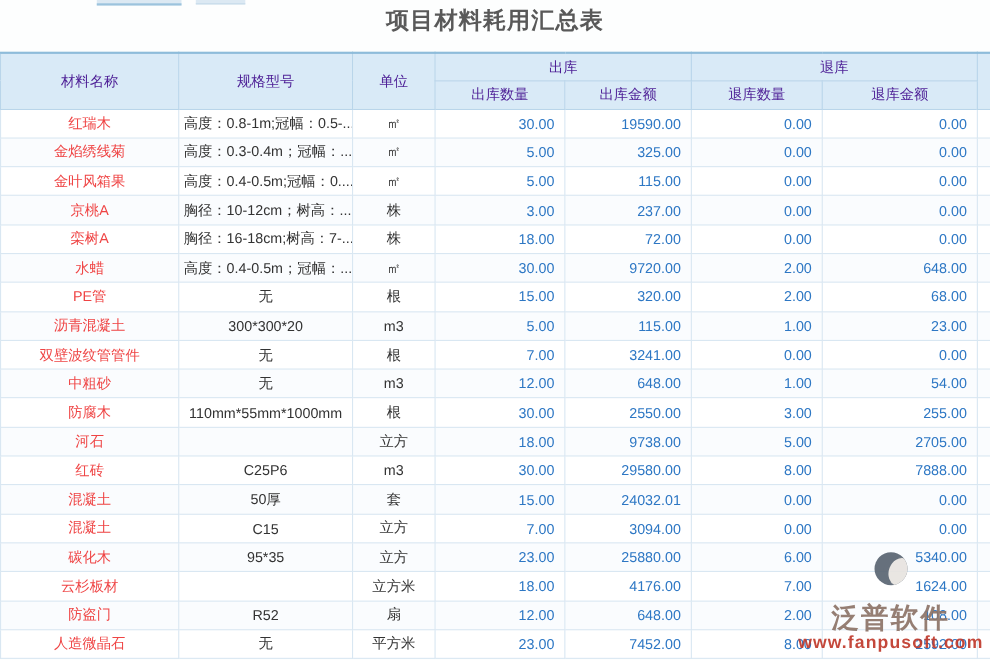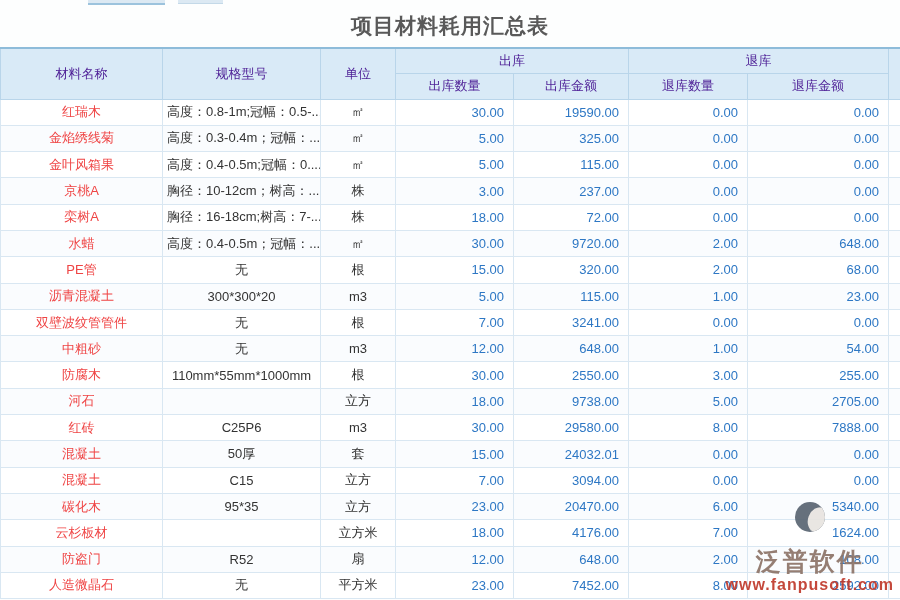--- a/index.html
+++ b/index.html
@@ -4,21 +4,21 @@
 <style>
   * { margin:0; padding:0; box-sizing:border-box; }
   html,body { width:900px; height:600px; overflow:hidden; background:#fdfefe;
     font-family:"Liberation Sans","DejaVu Sans",sans-serif; }
 
   
   .top-strip { position:absolute; top:0; border-bottom:2px solid #9cc3dd; background:#dce9f3; }
   .top-strip.a { left:88px; width:77px; height:5px; }
   .top-strip.b { left:178px; width:45px; height:4px; border-bottom:1px solid #c4d9e8; }
 
-  .page-title { position:absolute; top:12px; left:0; width:900px; text-align:center;
+  .page-title { position:absolute; top:4px; left:0; width:900px; text-align:center;
     font-size:21px; font-weight:bold; color:#595959; letter-spacing:1px; }
 
   table { position:absolute; top:47px; left:0; width:900px; border-collapse:collapse;
     table-layout:fixed; border-top:2px solid #8ebcda; }
   col.c-material { width:162px; } col.c-spec { width:158px; } col.c-unit { width:75px; }
   col.c-oq { width:118px; } col.c-oa { width:115px; }
   col.c-rq { width:119px; } col.c-ra { width:141px; } col.c-edge { width:12px; }
 
   thead th { background:#d9eaf7; color:#4c1d95; font-weight:normal; font-size:13px;
     border:1px solid #b9d5ea; height:26px; text-align:center; }
@@ -226,21 +226,21 @@
     <td class="num">3094.00</td>
     <td class="num">0.00</td>
     <td class="num">0.00</td>
     <td class="edge"></td>
   </tr>
       <tr>
     <td class="material">碳化木</td>
     <td class="spec">95*35</td>
     <td class="unit">立方</td>
     <td class="num">23.00</td>
-    <td class="num">20470.00</td>
+    <td class="num">25880.00</td>
     <td class="num">6.00</td>
     <td class="num">5340.00</td>
     <td class="edge"></td>
   </tr>
       <tr>
     <td class="material">云杉板材</td>
     <td class="spec"></td>
     <td class="unit">立方米</td>
     <td class="num">18.00</td>
     <td class="num">4176.00</td>

